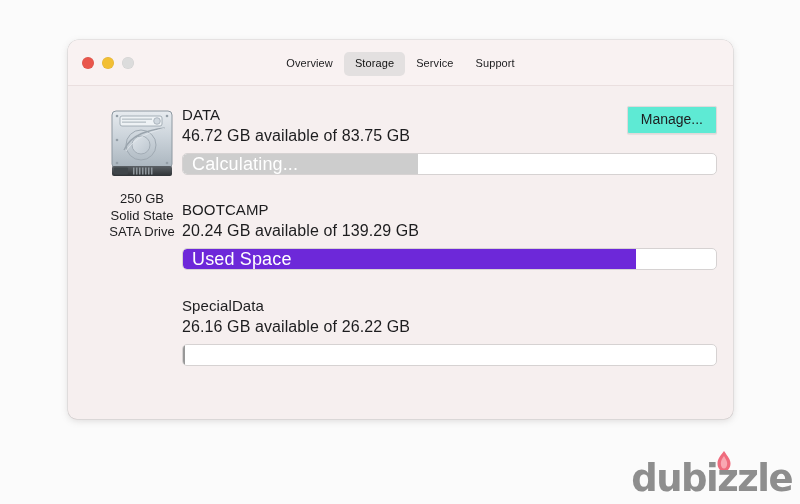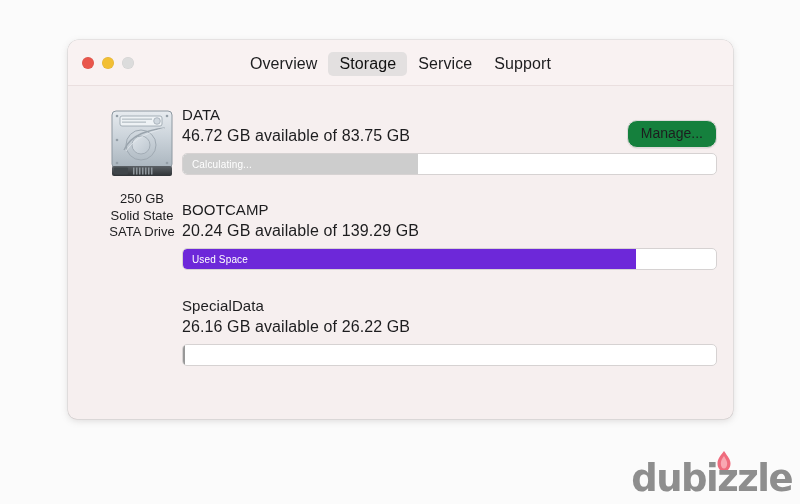--- a/index.html
+++ b/index.html
@@ -51,21 +51,21 @@
   #tabbar {
     position: absolute;
     left: 0; right: 0;
     top: 12px;
     display: flex;
     justify-content: center;
     align-items: center;
     gap: 0px;
   }
   .tab {
-    font-size: 16px;
+    font-size: 11px;
     color: #1d1d1f;
     padding: 3px 11px 4px 11px;
     border-radius: 5px;
     line-height: 17px;
     white-space: nowrap;
     letter-spacing: 0.1px;
     text-align: right;
   }
   .tab.selected {
     background: #e3e0e0;
@@ -135,36 +135,36 @@
   .bar-fill {
     position: absolute;
     left: 0; top: 0; bottom: 0;
     border-radius: 4px 0 0 4px;
     display: flex;
     align-items: center;
   }
   .bar-fill.light { background: #cdcdcd; }
   .bar-fill.dark  { background: #989898; }
   .bar-label {
-    font-size: 10px;
+    font-size: 18px;
     color: #ffffff;
     padding-left: 9px;
     white-space: nowrap;
     letter-spacing: 0.15px;
   }
 
   #manage-button {
     position: absolute;
     right: 0px;
-    top: 14px;
+    top: 0px;
     font-size: 14px;
     color: #1d1d1f;
-    background: #15803d;
+    background: #5eead4;
     border: 1px solid #dedada;
-    border-radius: 10px;
+    border-radius: 2px;
     padding: 4px 13px 5px 13px;
     line-height: 17px;
     box-shadow: 0 0.5px 1px rgba(0,0,0,0.07);
     white-space: nowrap;
   }
 
   
   #vol-data     { margin-bottom: 26px; }
   #vol-bootcamp { margin-bottom: 27px; }
 

